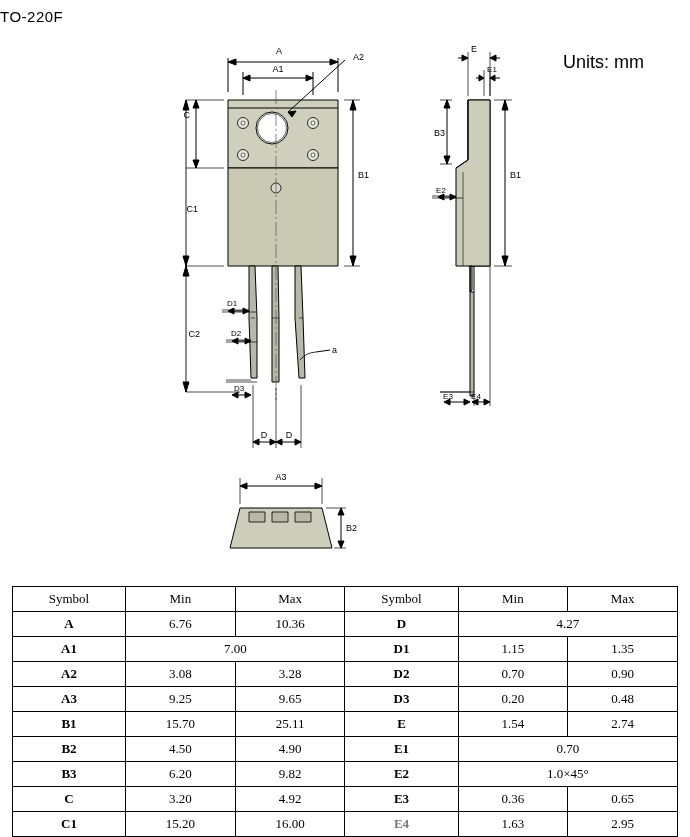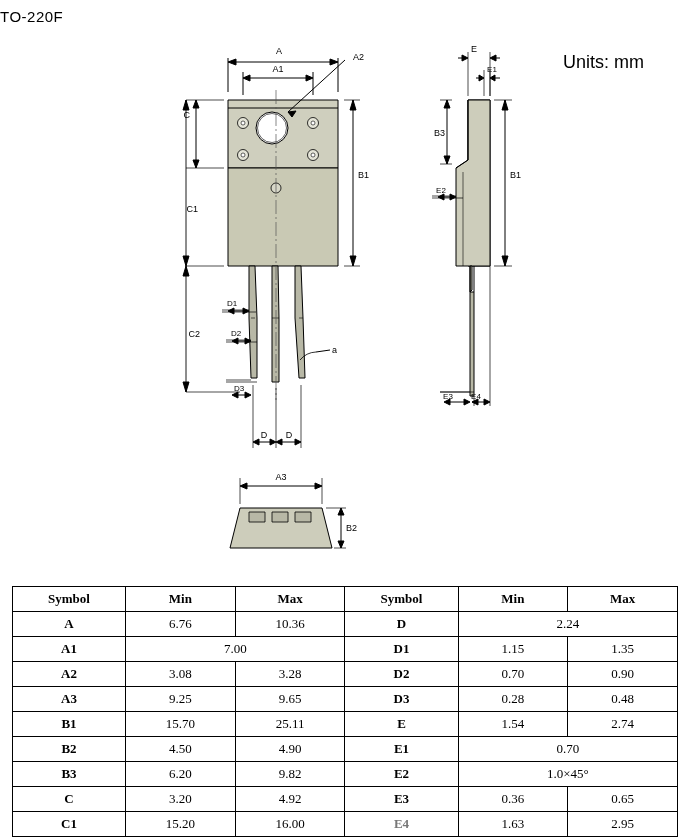--- a/index.html
+++ b/index.html
@@ -53,21 +53,21 @@
     font-size: 13px;
   }
   .dim-table td, .dim-table th {
     border: 1px solid #000;
     height: 24px;
     text-align: center;
     padding: 0;
     font-weight: normal;
   }
   .dim-table th {
-    font-weight: bold;
+    font-weight: normal;
     font-size: 13px;
   }
   .dim-table td.sym {
     font-weight: bold;
   }
   .dim-table td.grey {
     color: #777;
   }
   .col-sym { width: 17%; }
   .col-val { width: 16.5%; }
@@ -289,21 +289,21 @@
         <th class="col-val">Min</th>
         <th class="col-val">Max</th>
       </tr>
     </thead>
     <tbody id="table-body">
         <tr>
           <td class="sym col-sym">A</td>
           <td class="col-val">6.76</td>
           <td class="col-val">10.36</td>
           <td class="sym col-sym">D</td>
-          <td class="col-val" colspan="2">2.24</td>
+          <td class="col-val" colspan="2">4.27</td>
         </tr>
         <tr>
           <td class="sym col-sym">A1</td>
           <td class="col-val" colspan="2">7.00</td>
           <td class="sym col-sym">D1</td>
           <td class="col-val">1.15</td>
           <td class="col-val">1.35</td>
         </tr>
         <tr>
           <td class="sym col-sym">A2</td>
@@ -311,21 +311,21 @@
           <td class="col-val">3.28</td>
           <td class="sym col-sym">D2</td>
           <td class="col-val">0.70</td>
           <td class="col-val">0.90</td>
         </tr>
         <tr>
           <td class="sym col-sym">A3</td>
           <td class="col-val">9.25</td>
           <td class="col-val">9.65</td>
           <td class="sym col-sym">D3</td>
-          <td class="col-val">0.28</td>
+          <td class="col-val">0.20</td>
           <td class="col-val">0.48</td>
         </tr>
         <tr>
           <td class="sym col-sym">B1</td>
           <td class="col-val">15.70</td>
           <td class="col-val">25.11</td>
           <td class="sym col-sym">E</td>
           <td class="col-val">1.54</td>
           <td class="col-val">2.74</td>
         </tr>

